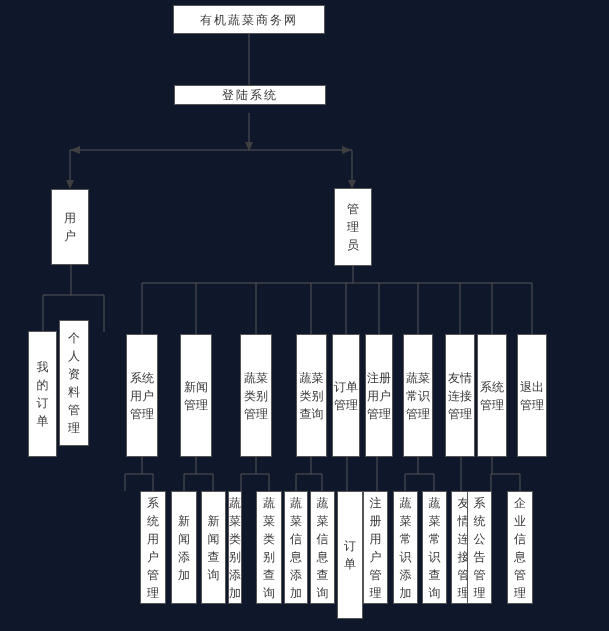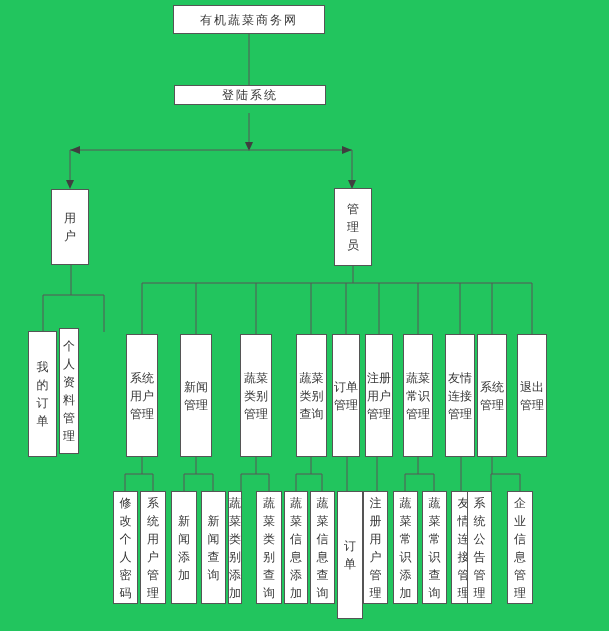--- a/index.html
+++ b/index.html
@@ -1,19 +1,19 @@
 <!DOCTYPE html>
 <html><head>
 <meta charset="utf-8">
 <style>
   html,body{margin:0;padding:0;background:#ffffff;}
   .canvas{
     position:relative;
     width:609px;height:631px;
-    background:#22c55e;
+    background:#0f172a;
     font-family:Liberation Serif, serif;
     color:#363636;
     overflow:hidden;
   }
   .wires{position:absolute;left:0;top:0;width:609px;height:631px;}
   .wires path{stroke:#565656;stroke-width:1;fill:none;}
   .wires polygon{fill:#3f3f3f;stroke:none;}
   .node{
     position:absolute;
     box-sizing:border-box;
@@ -82,21 +82,21 @@
   <div class="node w1" style="left:51px;top:189px;width:38px;height:76px">
     <span>用户</span>
   </div>
   <div class="node w1" style="left:334px;top:188px;width:38px;height:78px">
     <span>管理员</span>
   </div>
 
   <div class="node w1" style="left:28px;top:331px;width:29px;height:126px">
     <span>我的订单</span>
   </div>
-  <div class="node w1" style="left:59px;top:328px;width:20px;height:126px">
+  <div class="node w1" style="left:59px;top:320px;width:30px;height:126px">
     <span>个人资料管理</span>
   </div>
 
   <div class="node w2" style="left:126px;top:334px;width:32px;height:123px">
     <span>系统用户管理</span>
   </div>
   <div class="node w2" style="left:180px;top:334px;width:32px;height:123px">
     <span>新闻管理</span>
   </div>
   <div class="node w2" style="left:240px;top:334px;width:32px;height:123px">
@@ -117,23 +117,20 @@
   <div class="node w2" style="left:445px;top:334px;width:30px;height:123px">
     <span>友情连接管理</span>
   </div>
   <div class="node w2" style="left:477px;top:334px;width:30px;height:123px">
     <span>系统管理</span>
   </div>
   <div class="node w2" style="left:517px;top:334px;width:30px;height:123px">
     <span>退出管理</span>
   </div>
 
-  <div class="node w1" style="left:113px;top:491px;width:25px;height:113px">
-    <span>修改个人密码</span>
-  </div>
   <div class="node w1" style="left:140px;top:491px;width:26px;height:113px">
     <span>系统用户管理</span>
   </div>
   <div class="node w1" style="left:171px;top:491px;width:26px;height:113px">
     <span>新闻添加</span>
   </div>
   <div class="node w1" style="left:201px;top:491px;width:25px;height:113px">
     <span>新闻查询</span>
   </div>
   <div class="node w1" style="left:228px;top:491px;width:14px;height:113px">

